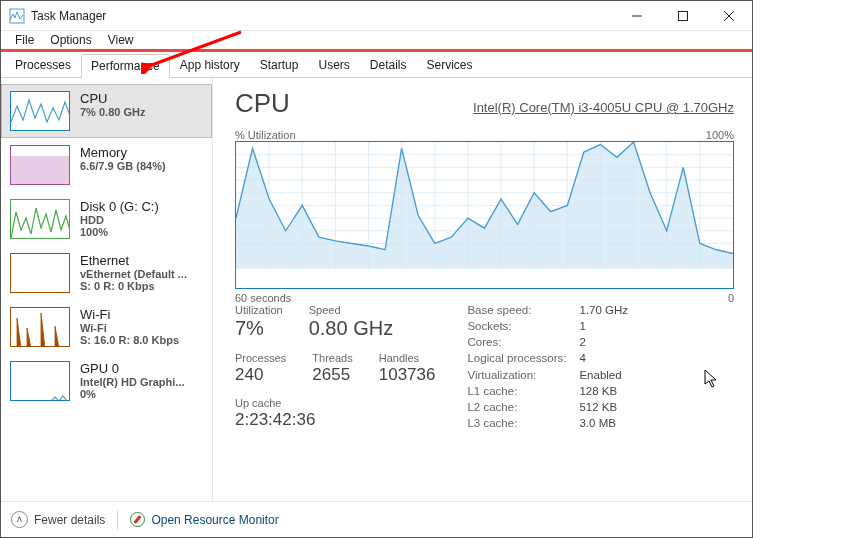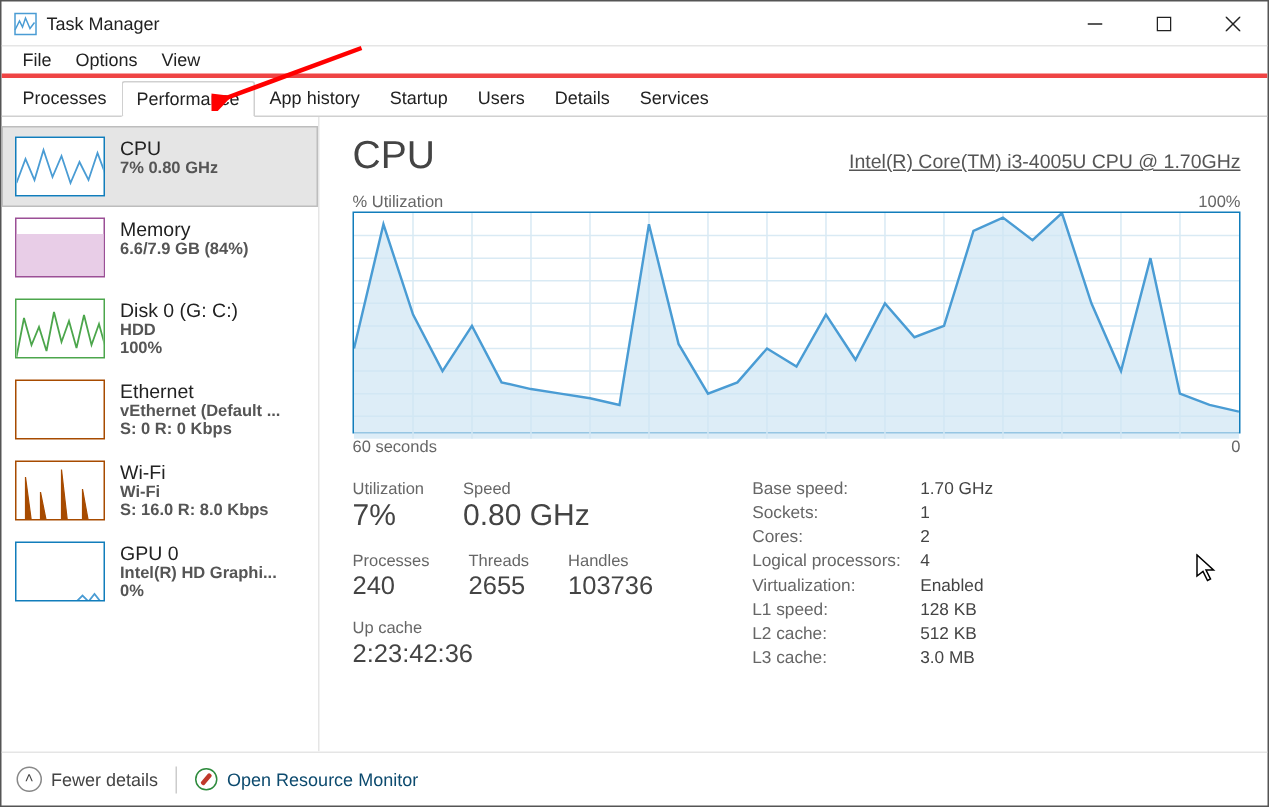--- a/index.html
+++ b/index.html
@@ -1,18 +1,18 @@
 <!DOCTYPE html>
 <html><head>
 <meta charset="utf-8">
 <style>
   * { box-sizing: border-box; }
   html, body { margin:0; padding:0; }
   body { font-family: "Segoe UI", Arial, sans-serif; font-size:12px; color:#222; background:#fff; }
-  .window { width:846px; height:538px; border:1px solid #555; position:relative; display:flex; flex-direction:column; background:#fff; overflow:hidden; }
+  .window { width:753px; height:538px; border:1px solid #555; position:relative; display:flex; flex-direction:column; background:#fff; overflow:hidden; }
 
   
   .titlebar { height:30px; display:flex; align-items:center; padding:0 0 0 8px; border-bottom:1px solid #e5e5e5; }
   .titlebar .ticon { width:16px; height:16px; margin-right:6px; }
   .titlebar .title { flex:0 0 auto; }
   .titlebar .spacer { flex:1; }
   .winbtn { width:46px; height:30px; display:flex; align-items:center; justify-content:center; }
   .winbtn svg { width:10px; height:10px; stroke:#222; stroke-width:1; }
 
   
@@ -49,21 +49,21 @@
   
   .main { flex:1; padding:10px 18px 10px 22px; overflow:hidden; display:flex; flex-direction:column; }
   .hdr { display:flex; align-items:baseline; justify-content:space-between; }
   .hdr h1 { font-size:26px; font-weight:400; margin:0; color:#444; }
   .hdr .model { font-size:13px; color:#555;text-decoration:underline; }
   .chartlabels { display:flex; justify-content:space-between; font-size:11px; color:#666; margin-top:10px;}
   .chartbox { height:148px; border:1px solid #117dbb; position:relative; }
   .chartbox svg { position:absolute; inset:0; }
   .chartaxis { display:flex; justify-content:space-between; font-size:11px; color:#666; margin-top:3px;}
 
-  .stats { display:flex; gap:66px; margin-top:16px; }
+  .stats { display:flex; gap:32px; }
   .statsL .row1 { display:flex; gap:26px; }
   .statgroup { display:flex; flex-direction:column; }
   .statlabel { font-size:11px; color:#666; }
   .statbig { font-size:20px; color:#444; margin-top:1px; }
   .statsL .row2 { display:flex; gap:26px; margin-top:12px;}
   .statmed { font-size:17px; color:#444; margin-top:1px; }
   .uptime { margin-top:12px; }
 
   .statsR { display:grid; grid-template-columns: 112px auto; row-gap:3px; font-size:11.5px; color:#444; }
   .statsR .k { color:#666; }
@@ -277,21 +277,21 @@
             <span class="k">Base speed:</span>
             <span>1.70 GHz</span>
             <span class="k">Sockets:</span>
             <span>1</span>
             <span class="k">Cores:</span>
             <span>2</span>
             <span class="k">Logical processors:</span>
             <span>4</span>
             <span class="k">Virtualization:</span>
             <span>Enabled</span>
-            <span class="k">L1 speed:</span>
+            <span class="k">L1 cache:</span>
             <span>128 KB</span>
             <span class="k">L2 cache:</span>
             <span>512 KB</span>
             <span class="k">L3 cache:</span>
             <span>3.0 MB</span>
           </div>
       </div>
     </div>
   </div>
 

